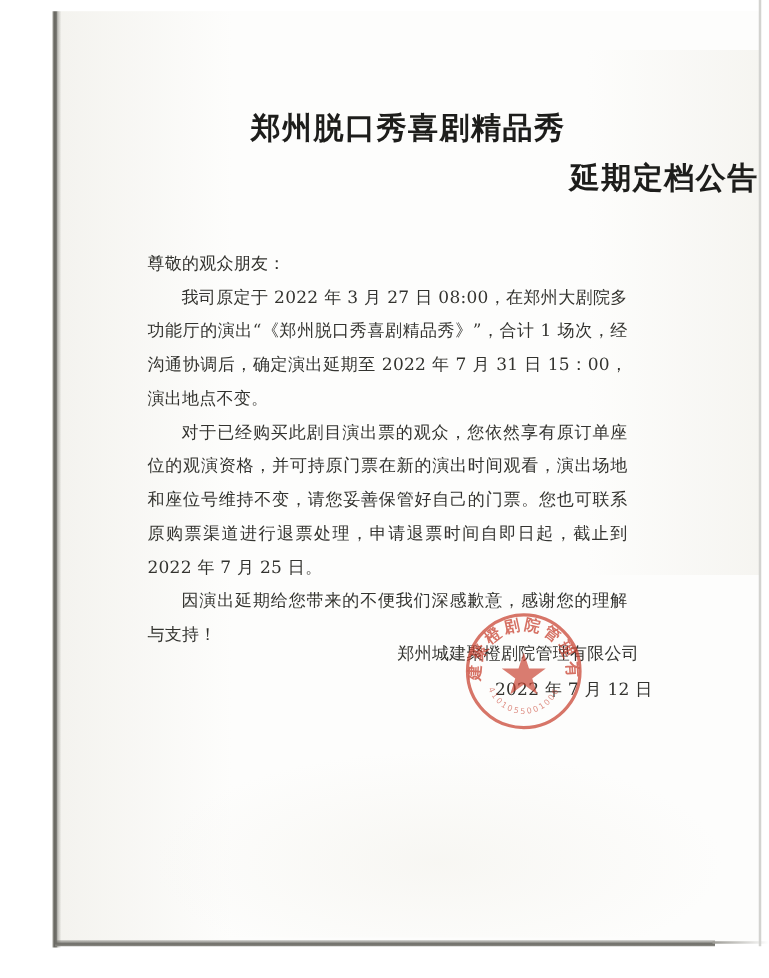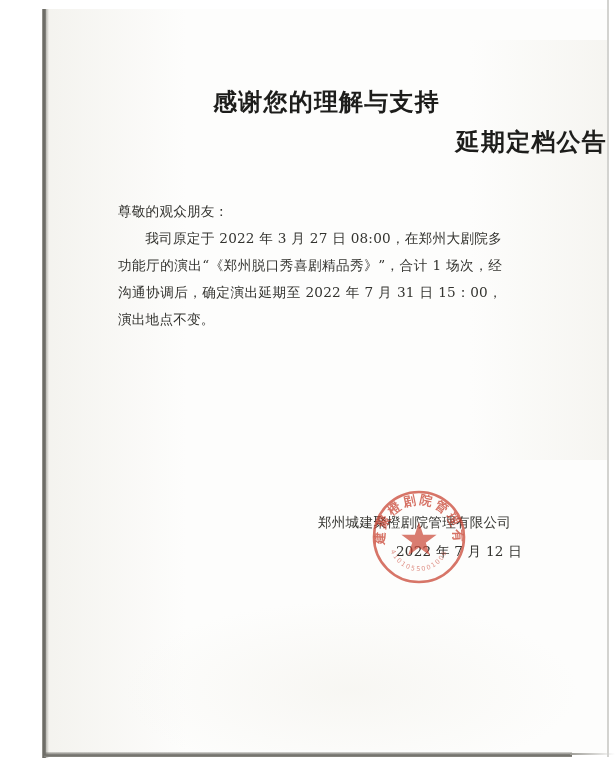--- a/index.html
+++ b/index.html
@@ -169,26 +169,28 @@
   <div class="tint-a"></div>
   <div class="tint-b"></div>
   <div class="tint-c"></div>
 
   <div class="edge-left"></div>
   <div class="edge-left-soft"></div>
   <div class="edge-bottom"></div>
   <div class="edge-bottom-tail"></div>
   <div class="edge-right"></div>
 
-  <div class="title l1">感谢您的理解与支持</div>
+  <div class="title l1">郑州脱口秀喜剧精品秀</div>
   <div class="title l2">延期定档公告</div>
 
   <div class="body-block">
     <p class="noindent">尊敬的观众朋友：</p>
     <p>我司原定于 2022 年 3 月 27 日 08:00，在郑州大剧院多功能厅的演出“《郑州脱口秀喜剧精品秀》”，合计 1 场次，经沟通协调后，确定演出延期至 2022 年 7 月 31 日 15：00，演出地点不变。</p>
+    <p>对于已经购买此剧目演出票的观众，您依然享有原订单座位的观演资格，并可持原门票在新的演出时间观看，演出场地和座位号维持不变，请您妥善保管好自己的门票。您也可联系原购票渠道进行退票处理，申请退票时间自即日起，截止到 2022 年 7 月 25 日。</p>
+    <p>因演出延期给您带来的不便我们深感歉意，感谢您的理解与支持！</p>
   </div>
 
   <div class="sign company">郑州城建聚橙剧院管理有限公司</div>
   <div class="sign date">2022 年 7 月 12 日</div>
 
   <div class="seal">
     <svg width="96" height="96" viewBox="0 0 96 96">
       <defs>
         <path id="arcTop" d="M 13,50 A 35,35 0 0 1 83,50" fill="none"></path>
         <path id="arcBot" d="M 18,52 A 30,30 0 0 0 78,52" fill="none"></path>

